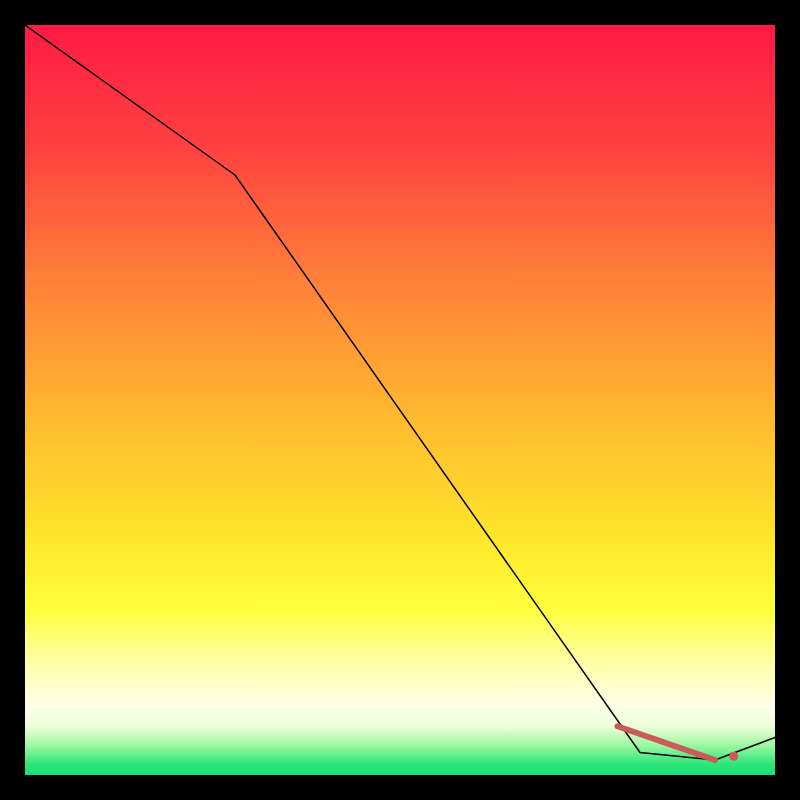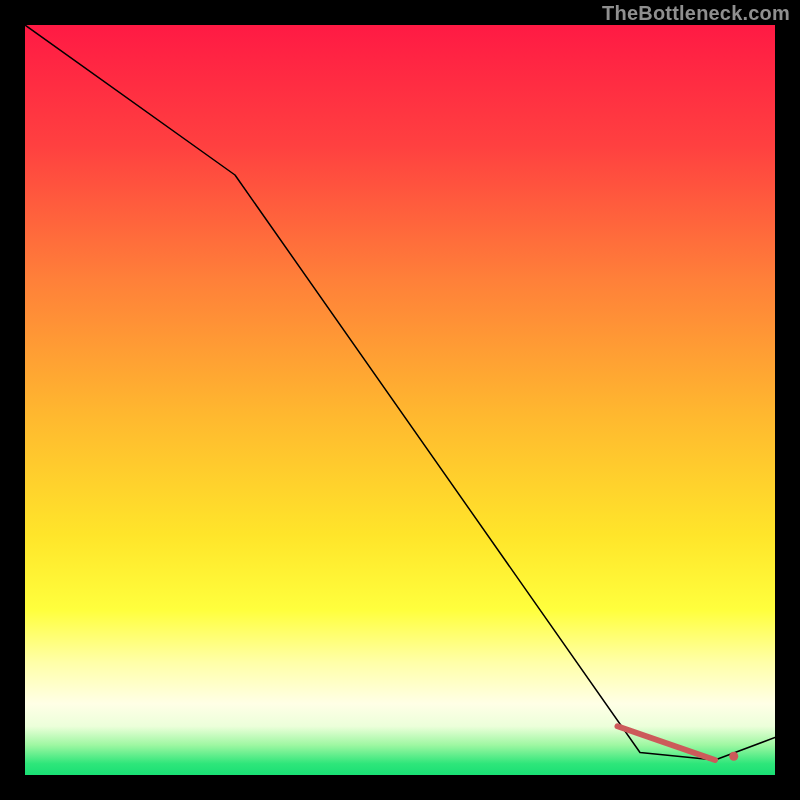--- a/index.html
+++ b/index.html
@@ -38,21 +38,20 @@
     inset: 0;
     width: 750px;
     height: 750px;
     overflow: visible;
   }
 </style>
 </head>
 <body>
 
 <div class="stage">
-  <div class="attribution">TheBottleneck.com</div>
 
   <div class="plot">
     <div class="gradient" id="gradient" style="background: linear-gradient(rgb(255, 26, 68) 0%, rgb(255, 64, 64) 16%, rgb(255, 128, 57) 34%, rgb(255, 184, 47) 52%, rgb(255, 229, 42) 68%, rgb(255, 255, 61) 78%, rgb(255, 255, 168) 85%, rgb(255, 255, 230) 90.5%, rgb(236, 255, 218) 93.5%, rgb(158, 247, 162) 96%, rgb(46, 230, 122) 98.5%, rgb(25, 223, 116) 100%);"></div>
     <svg class="lines" id="lines" viewBox="0 0 750 750" preserveAspectRatio="none">
         <path d="M0.00 0.00 L210.00 150.00 L615.00 727.50 L690.00 735.00 L750.00 712.50" fill="none" stroke="#000000" stroke-width="1.5" stroke-linecap="round" stroke-linejoin="round"></path>
         <path d="M592.50 701.25 L690.00 735.00" fill="none" stroke="#cc5a5a" stroke-width="6" stroke-linecap="round" stroke-linejoin="round"></path>
         <circle cx="708.75" cy="731.25" r="4.5" fill="#cc5a5a"></circle>
       </svg>
   </div>
 </div>

